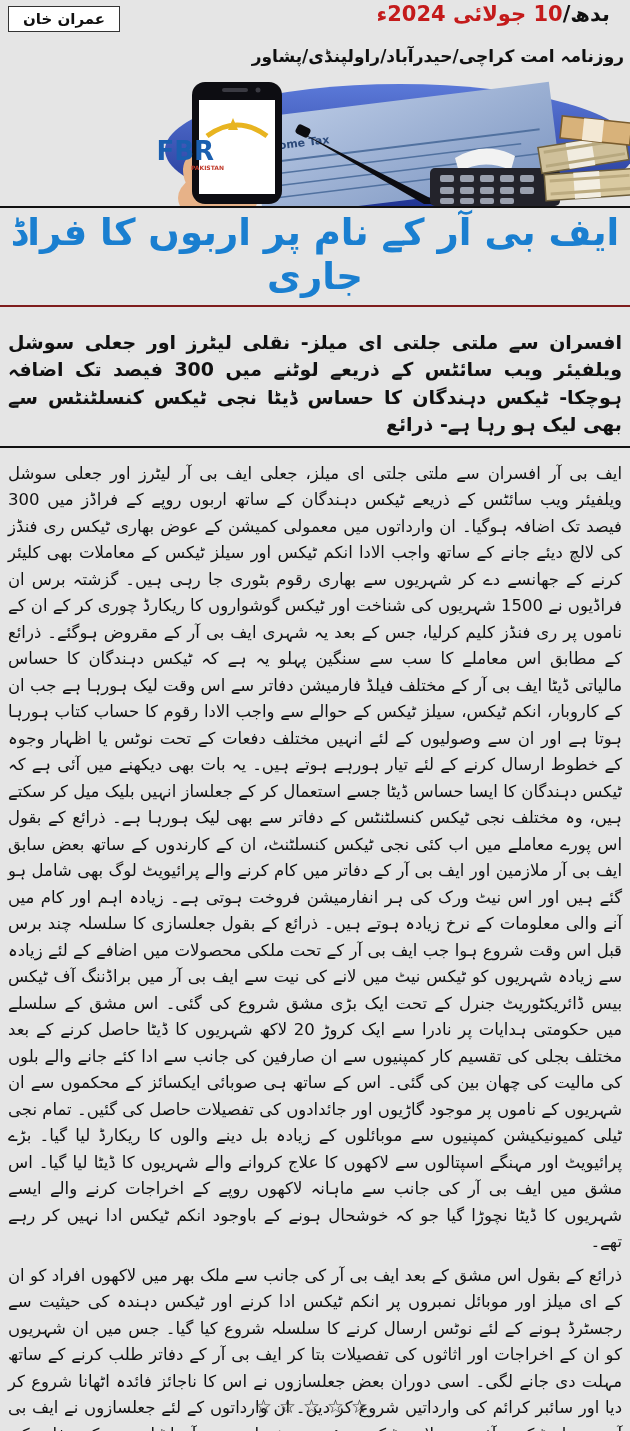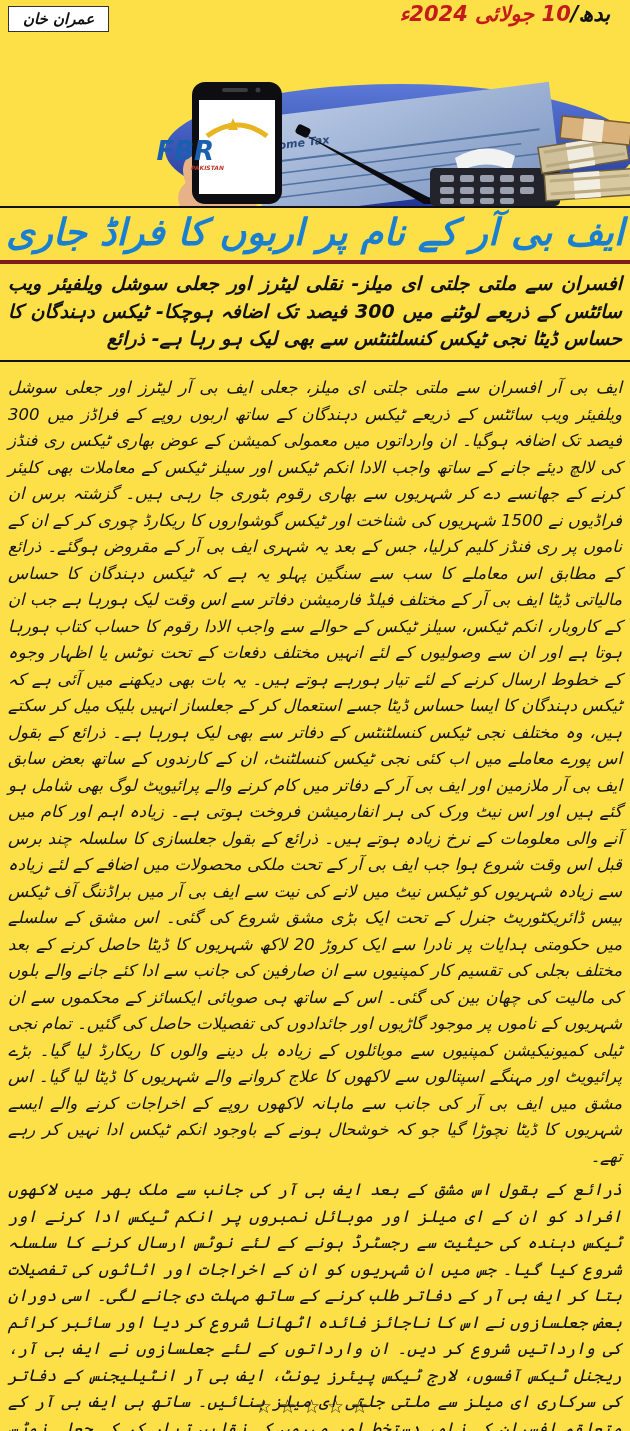--- a/index.html
+++ b/index.html
@@ -1,24 +1,23 @@
 <!DOCTYPE html>
 <html lang="ur" dir="rtl"><head>
 <meta charset="utf-8">
 <style>
   html,body{margin:0;padding:0;background:#ffffff;}
   #page{
     position:relative;
     width:630px;height:1431px;
     margin:0 auto;
-    background:#fde047;
+    background:#e5e5e5;
     overflow:hidden;
     font-family:"DejaVu Sans",sans-serif;
     color:#111;
-    font-style:italic;
   }
   
   .masthead{position:relative;height:80px;}
   .byline-box{
     position:absolute;top:6px;left:8px;
     border:1px solid #333;
     padding:3px 14px;
     font-size:15px;font-weight:bold;
     direction:rtl;
     background:#fff;
@@ -45,26 +44,26 @@
     font-size:37px;
     font-weight:bold;
     color:#1a7fd0;
     padding:3px 4px 5px 4px;
     line-height:1.2;
     letter-spacing:-1px;
   }
   
   .subheadline{
     direction:rtl;
-    border-top:4px solid #7f1d1d;
+    border-top:2px solid #7f1d1d;
     border-bottom:2px solid #111;
     font-size:19px;
     font-weight:bold;
     text-align:justify;
-    padding:6px 8px 7px 8px;
+    padding:22px 8px 7px 8px;
     line-height:1.45;
   }
   
   .article{
     direction:rtl;
     text-align:justify;
     font-size:16.5px;
     line-height:26.5px;
     padding:6px 8px 0 8px;
   }
@@ -84,20 +83,21 @@
 
 <div id="page">
 
   <div class="masthead">
     <div class="byline-box">
       <span>عمران خان</span>
     </div>
     <div class="date-line">
       <span>بدھ/</span><span class="red">10 جولائی 2024ء</span>
     </div>
+    <div class="pub-line">روزنامہ امت کراچی/حیدرآباد/راولپنڈی/پشاور</div>
   </div>
 
   <svg class="illustration" viewBox="0 0 630 126" xmlns="http://www.w3.org/2000/svg">
     <defs>
       <linearGradient id="ellblue" x1="0" y1="0" x2="0" y2="1">
         <stop offset="0" stop-color="#5b79d8"></stop>
         <stop offset="1" stop-color="#1c2f8e"></stop>
       </linearGradient>
       <linearGradient id="formblue" x1="0" y1="0" x2="1" y2="1">
         <stop offset="0" stop-color="#b9c9e4"></stop>

